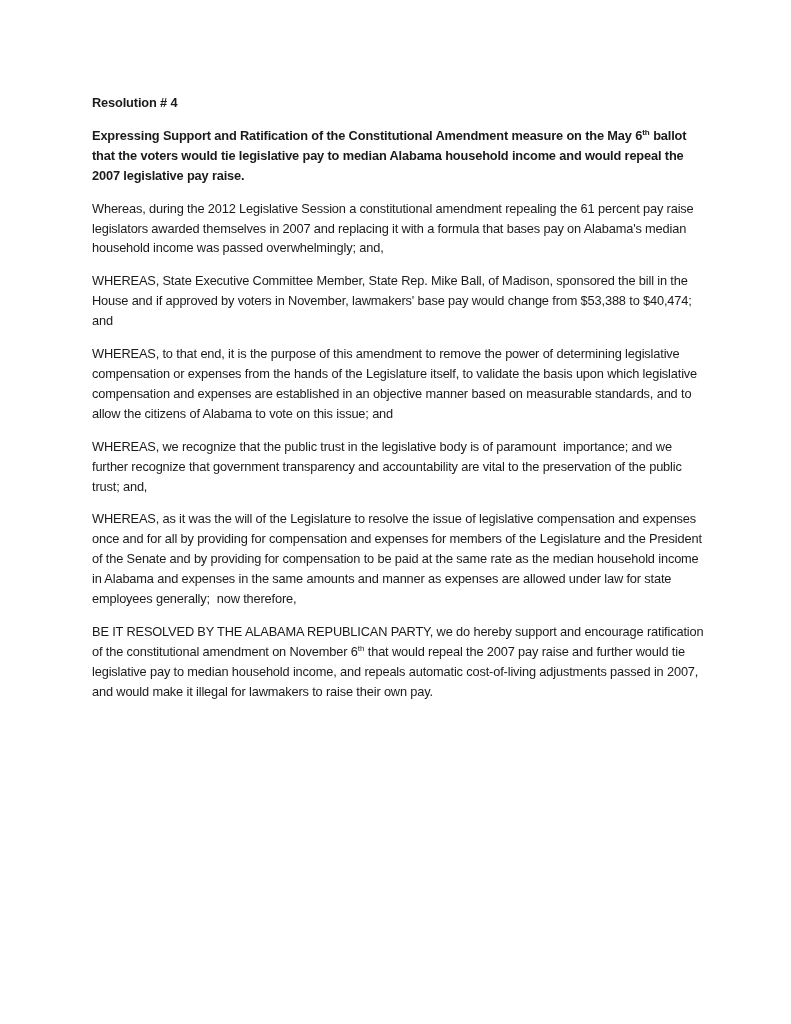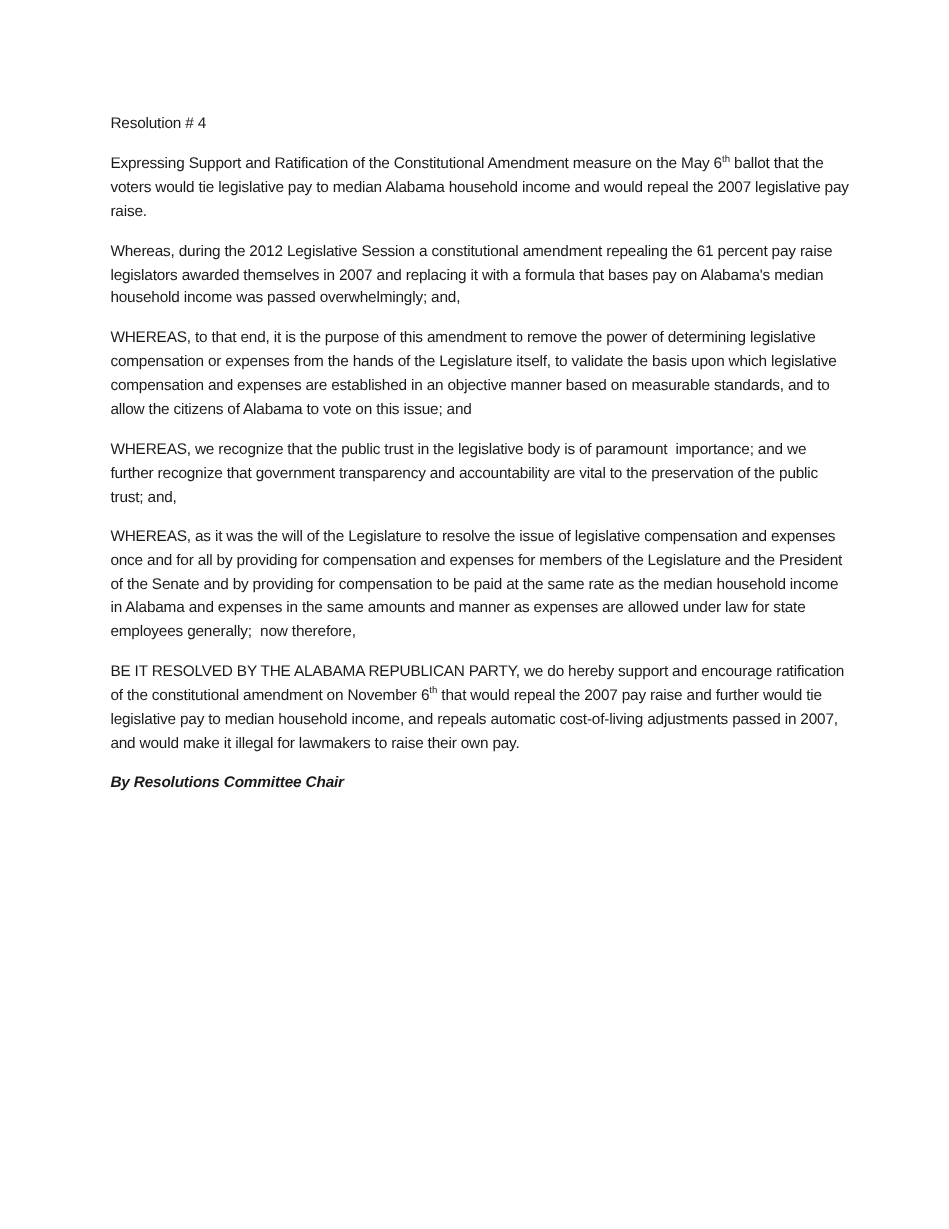--- a/index.html
+++ b/index.html
@@ -28,21 +28,21 @@
   }
   .para {
     margin: 0 0 13px 0;
     font-size: 12.8px;
     line-height: 19.9px;
     letter-spacing: -0.15px;
     white-space: pre-wrap;
     color: #1a1a1a;
   }
   .bold {
-    font-weight: normal;
+    font-weight: bold;
   }
   .signature {
     font-weight: bold;
     font-style: italic;
   }
   sup.ordinal {
     font-size: 8px;
     line-height: 0;
     vertical-align: super;
     letter-spacing: 0;
@@ -53,25 +53,25 @@
 
 <div class="page">
   <div class="content">
 
     <p class="para bold">Resolution # 4</p>
 
     <p class="para bold"><span>Expressing Support and Ratification of the Constitutional Amendment measure on the May 6</span><sup class="ordinal">th</sup><span> ballot that the voters would tie legislative pay to median Alabama household income and would repeal the 2007 legislative pay raise.</span></p>
 
     <p class="para">Whereas, during the 2012 Legislative Session a constitutional amendment repealing the 61 percent pay raise legislators awarded themselves in 2007 and replacing it with a formula that bases pay on Alabama's median household income was passed overwhelmingly; and,</p>
 
+    <p class="para">WHEREAS, State Executive Committee Member, State Rep. Mike Ball, of Madison, sponsored the bill in the House and if approved by voters in November, lawmakers' base pay would change from $53,388 to $40,474; and</p>
 
     <p class="para">WHEREAS, to that end, it is the purpose of this amendment to remove the power of determining legislative compensation or expenses from the hands of the Legislature itself, to validate the basis upon which legislative compensation and expenses are established in an objective manner based on measurable standards, and to allow the citizens of Alabama to vote on this issue; and</p>
 
     <p class="para">WHEREAS, we recognize that the public trust in the legislative body is of paramount  importance; and we further recognize that government transparency and accountability are vital to the preservation of the public trust; and,</p>
 
     <p class="para">WHEREAS, as it was the will of the Legislature to resolve the issue of legislative compensation and expenses once and for all by providing for compensation and expenses for members of the Legislature and the President of the Senate and by providing for compensation to be paid at the same rate as the median household income in Alabama and expenses in the same amounts and manner as expenses are allowed under law for state employees generally;  now therefore,</p>
 
     <p class="para"><span>BE IT RESOLVED BY THE ALABAMA REPUBLICAN PARTY, we do hereby support and encourage ratification of the constitutional amendment on November 6</span><sup class="ordinal">th</sup><span> that would repeal the 2007 pay raise and further would tie legislative pay to median household income, and repeals automatic cost-of-living adjustments passed in 2007, and would make it illegal for lawmakers to raise their own pay.</span></p>
 
-    <p class="para signature">By Resolutions Committee Chair</p>
 
   </div>
 </div>
 
 </body></html>

